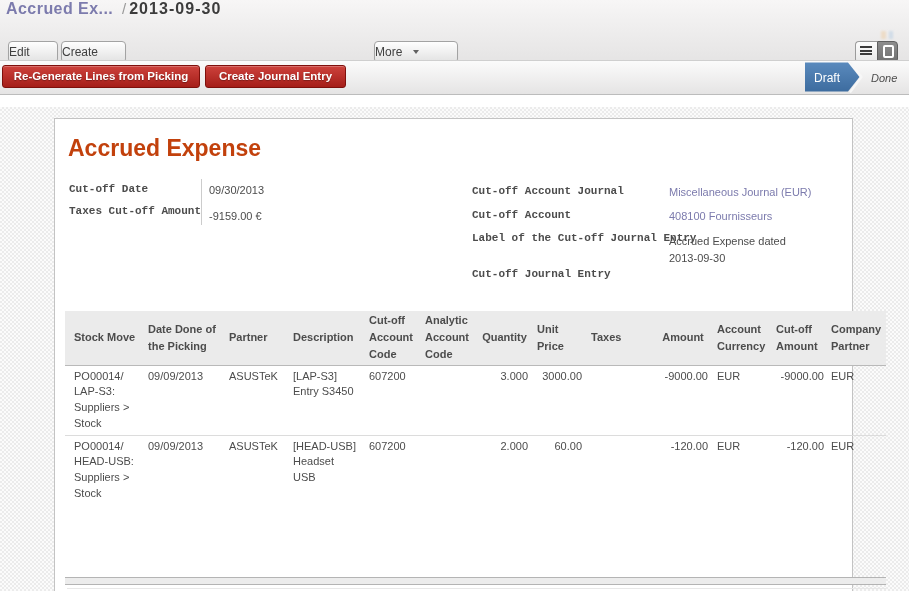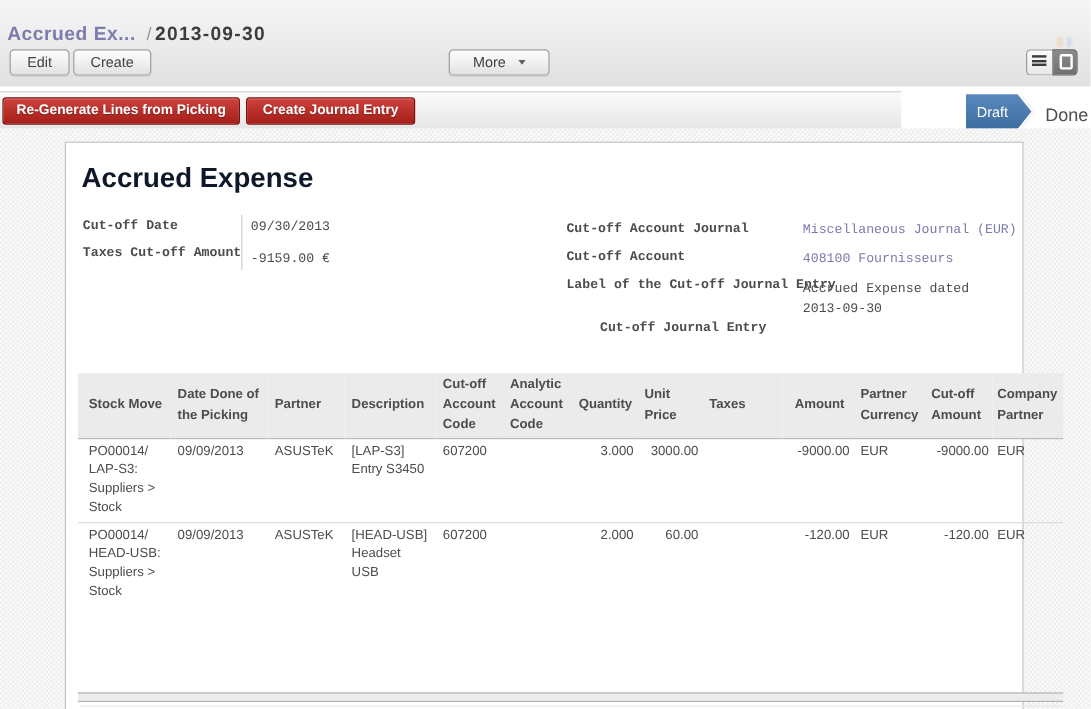--- a/index.html
+++ b/index.html
@@ -5,30 +5,30 @@
   * { margin:0; padding:0; box-sizing:border-box; }
   html,body { width:909px; height:591px; overflow:hidden; }
   body { font-family:"Liberation Sans", sans-serif; }
   #page { position:relative; width:909px; height:591px; overflow:hidden; }
 
   
   #topbar {
     position:absolute; left:0; top:0; width:909px; height:72px;
     background:linear-gradient(#f7f6f6, #e2e1e1);
   }
-  #crumb { position:absolute; left:6px; top:20px; font-size:16px; font-weight:bold; color:#7c7bad; }
+  #crumb { position:absolute; left:6px; top:0; font-size:16px; font-weight:bold; color:#7c7bad; }
   #crumb #c1 { display:inline-block; width:116px; letter-spacing:0.45px; }
   #crumb .sep { color:#999; font-weight:normal; font-size:15px; }
   #crumb .cur { margin-left:3px; }
   #crumb .cur { color:#3c3c3c; letter-spacing:1.05px; }
 
   .btn {
     position:absolute; height:22px; border:1px solid #a3a3a3; border-radius:4px;
     background:linear-gradient(#fefefe,#e2e2e2);
-    font-size:12px; color:#404040; text-align:center; line-height:20px;
+    font-size:12px; color:#404040; text-align:left; line-height:20px;
     box-shadow:0 1px 1px rgba(0,0,0,.08);
   }
   #btn-edit { left:8px; top:41px; width:50px; }
   #btn-create { left:61px; top:41px; width:65px; }
   #btn-more { left:374px; top:41px; width:84px; }
   #btn-more .caret { display:inline-block; width:0; height:0; border-left:3.5px solid transparent;
     border-right:3.5px solid transparent; border-top:4.5px solid #616161; margin-left:7px; vertical-align:2px;}
 
   
   #sw-list { position:absolute; left:855px; top:41px; width:22px; height:22px;
@@ -36,55 +36,55 @@
      background:linear-gradient(#fdfdfd,#e8e8e8); }
   #sw-list .bar { position:absolute; left:4px; width:12px; height:2px; background:#3b3b3b; }
   #sw-form { position:absolute; left:877px; top:41px; width:21px; height:22px;
      border:1px solid #5f5f5f; border-radius:0 4px 4px 0;
      background:linear-gradient(#8d8d8d,#6f6f6f); }
   #sw-form .rect { position:absolute; left:5px; top:3px; width:11px; height:13px;
      border:2px solid #fff; border-radius:2px; }
 
   
   #actionbar {
-    position:absolute; left:0; top:76px; width:751px; height:35px;
+    position:absolute; left:0; top:60px; width:909px; height:35px;
     background:linear-gradient(#fbfbfb,#e5e4e4);
     border-top:1px solid #cfcfcf; border-bottom:1px solid #bcbcbc;
   }
   .rbtn {
     position:absolute; top:4px; height:23px; border:1px solid #7e100c; border-radius:3px;
     background:linear-gradient(#cd423c,#a51e19);
     color:#fff; font-size:11.5px; font-weight:bold; text-align:center; line-height:21px;
     box-shadow:inset 0 1px 0 rgba(255,255,255,.25);
     text-shadow:0 1px 1px rgba(0,0,0,.3);
   }
   #rbtn1 { left:2px; width:198px; }
   #rbtn2 { left:205px; width:141px; }
 
   
-  #done { position:absolute; left:871px; top:11px; font-size:15px; color:#4d4d4d; }
+  #done { position:absolute; left:871px; top:11px; font-size:11px; color:#4d4d4d;font-style:italic; }
 
   
   #content {
     position:absolute; left:0; top:107px; width:909px; height:484px;
     background-color:#fbfbfb;
     background-image:
       linear-gradient(45deg,#ebebeb 25%,transparent 25%,transparent 75%,#ebebeb 75%),
       linear-gradient(45deg,#ebebeb 25%,transparent 25%,transparent 75%,#ebebeb 75%);
     background-size:4px 4px;
     background-position:0 0,2px 2px;
   }
   #sheet {
     position:absolute; left:54px; top:118px; width:799px; height:480px;
     background:#fff; border:1px solid #c3c3c3;
   }
-  #title { position:absolute; left:68px; top:135px; font-size:23px; font-weight:bold; color:#0f172a; }
+  #title { position:absolute; left:68px; top:135px; font-size:23px; font-weight:bold; color:#c2410c; }
 
   .lbl { position:absolute; font-size:11px; font-weight:bold; color:#4c4c4c;font-family:Liberation Mono, monospace; }
-  .val { position:absolute; font-size:11px; color:#4c4c4c;font-family:Liberation Mono, monospace; }
+  .val { position:absolute; font-size:11px; color:#4c4c4c; }
   .link { color:#7c7bad; }
   #vline { position:absolute; left:201px; top:179px; width:1px; height:46px; background:#ccc; }
 
   
   #tablewrap { position:absolute; left:65px; top:311px; width:821px; }
   table { table-layout:fixed; width:821px; border-collapse:collapse; }
   th {
     background:#ebebeb; font-size:11px; font-weight:bold; color:#4c4c4c;
     line-height:17px; padding:1px 6px; text-align:left; vertical-align:middle;
     border-bottom:1px solid #b9b9b9; height:54px;
@@ -149,21 +149,21 @@
   <div class="lbl" style="left:69px; top:205px;">Taxes Cut-off Amount</div>
   <div class="val" style="left:209px; top:210px;">-9159.00 €</div>
   <div id="vline"></div>
 
   <div class="lbl" style="left:472px; top:185px;">Cut-off Account Journal</div>
   <div class="val link" style="left:669px; top:186px;">Miscellaneous Journal (EUR)</div>
   <div class="lbl" style="left:472px; top:209px;">Cut-off Account</div>
   <div class="val link" style="left:669px; top:210px;">408100 Fournisseurs</div>
   <div class="lbl" style="left:472px; top:232px;">Label of the Cut-off Journal Entry</div>
   <div class="val" style="left:669px; top:233px; width:140px; line-height:17px;">Accrued Expense dated 2013-09-30</div>
-  <div class="lbl" style="left:500px; top:268px;">Cut-off Journal Entry</div>
+  <div class="lbl" style="left:472px; top:268px;">Cut-off Journal Entry</div>
 
   <div id="tablewrap">
     <table>
       <colgroup>
         <col style="width:77px">
           <col style="width:81px">
           <col style="width:64px">
         <col style="width:76px">
           <col style="width:56px">
           <col style="width:56px">
@@ -180,21 +180,21 @@
         <th>Stock Move</th>
         <th>Date Done of the Picking</th>
         <th>Partner</th>
         <th>Description</th>
         <th>Cut-off Account Code</th>
         <th>Analytic Account Code</th>
         <th class="num">Quantity</th>
         <th>Unit Price</th>
         <th>Taxes</th>
         <th class="num">Amount</th>
-        <th>Partner Currency</th>
+        <th>Account Currency</th>
         <th>Cut-off Amount</th>
         <th>Company Partner</th>
       </tr>
       <tr class="r2">
         <td>PO00014/ LAP-S3: Suppliers &gt; Stock</td>
         <td>09/09/2013</td>
         <td>ASUSTeK</td>
         <td>[LAP-S3] Entry S3450</td>
         <td>607200</td>
         <td></td>

